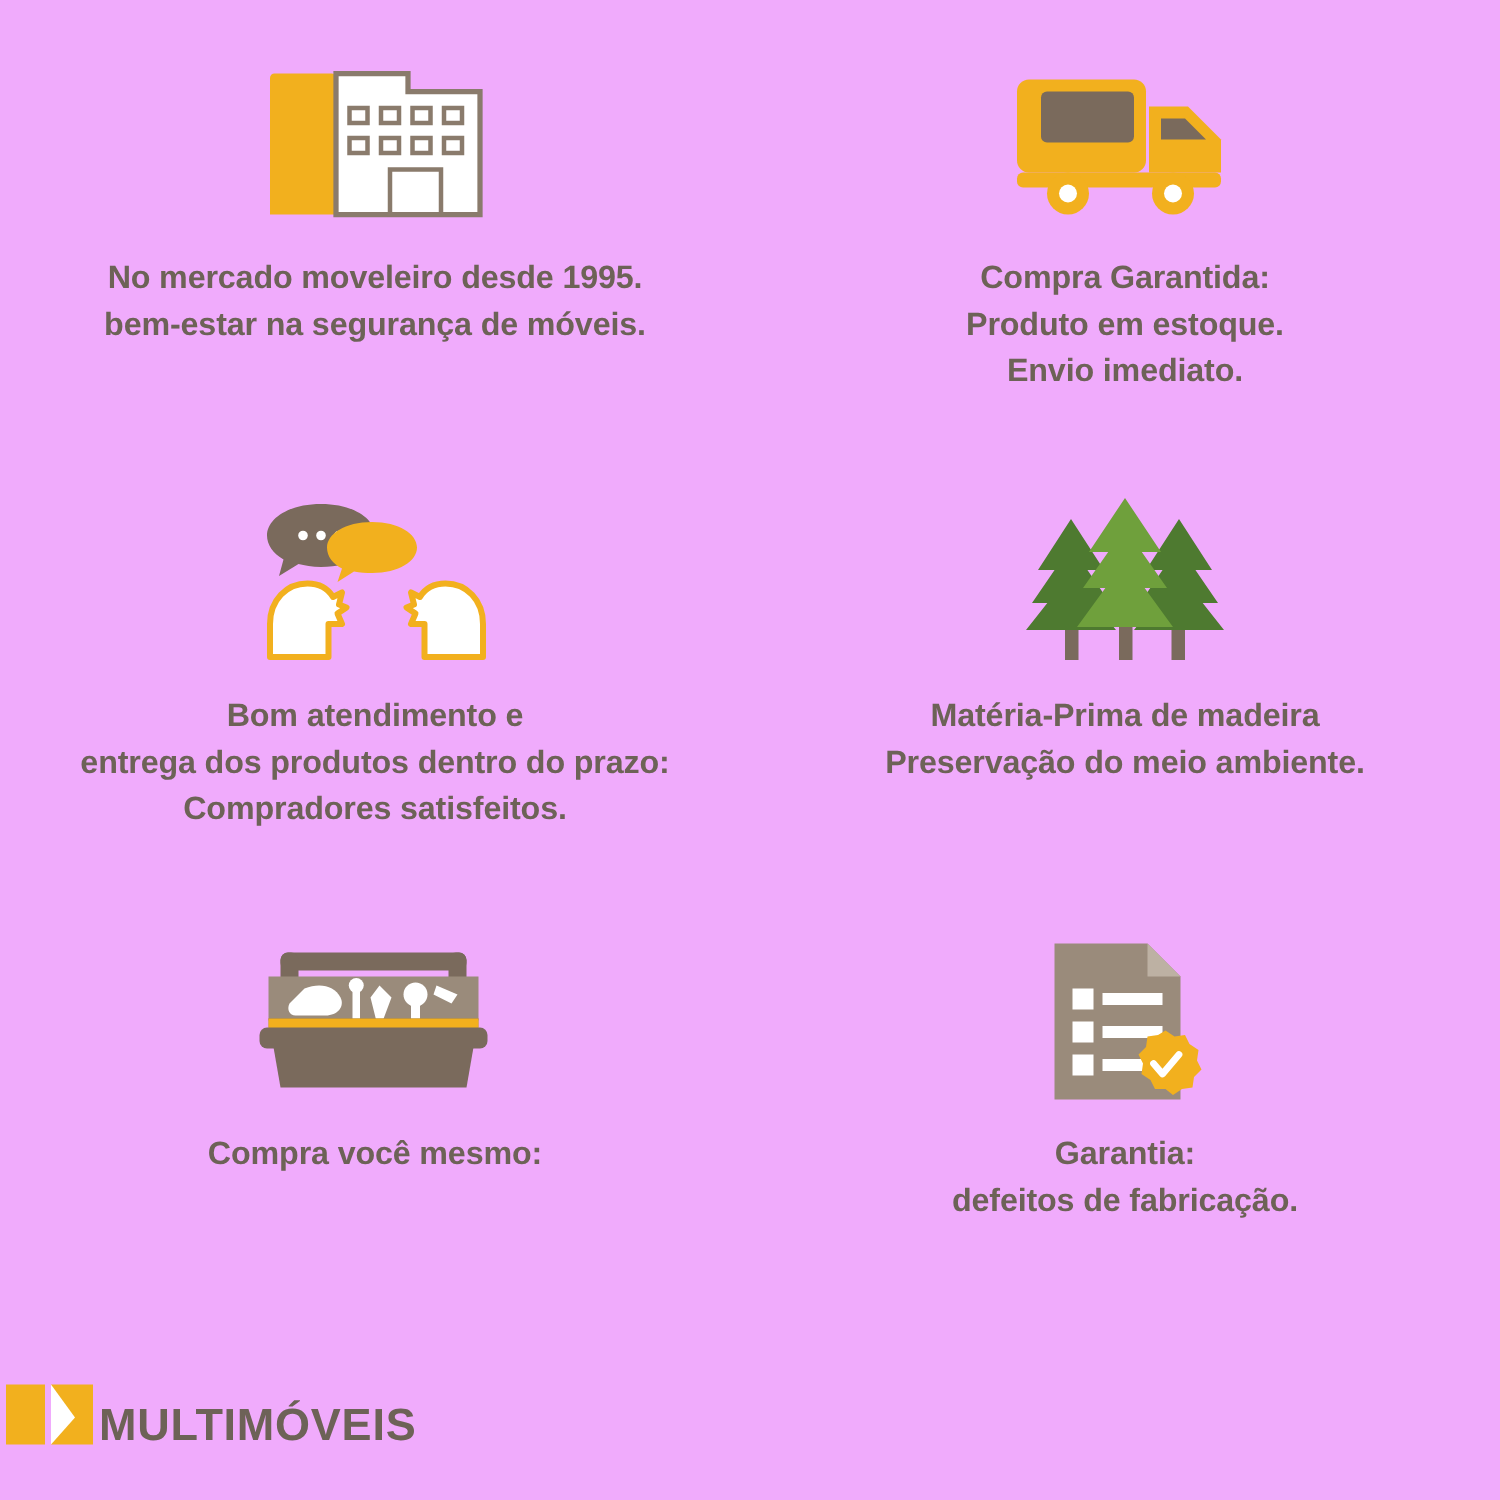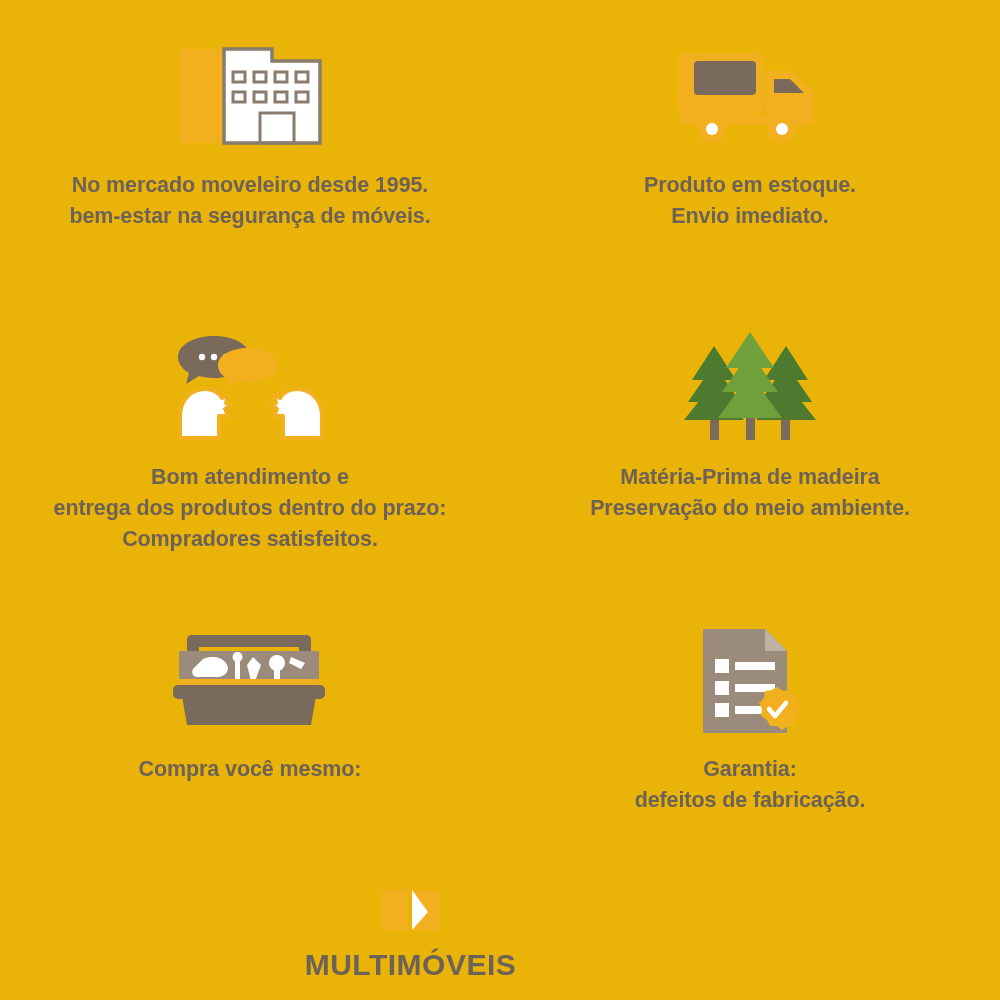--- a/index.html
+++ b/index.html
@@ -6,21 +6,21 @@
   html, body {
     width: 1000px;
     height: 1000px;
     background: #ffffff;
     font-family: "Liberation Sans", sans-serif;
   }
   .page {
     position: relative;
     width: 1000px;
     height: 1000px;
-    background: #eab308;
+    background: #f0abfc;
     overflow: hidden;
   }
   .grid {
     position: absolute;
     left: 0;
     top: 18px;
     width: 1000px;
     display: grid;
     grid-template-columns: 1fr 1fr;
     grid-template-rows: 292px 292px 292px;
@@ -49,21 +49,21 @@
   }
   .caption div { white-space: nowrap; }
 
   
   .brand {
     position: absolute;
     left: 0;
     bottom: 18px;
     width: 821px;
     display: flex;
-    flex-direction: column;
+    flex-direction: row;
     align-items: center;
   }
   .brand-mark { margin-bottom: 10px; }
   .brand-name {
     color: #6d6257;
     font-size: 30px;
     font-weight: bold;
     letter-spacing: 0.5px;
   }
 </style>
@@ -108,20 +108,21 @@
           <path d="M96 30 h26 l22 22 v22 h-48 z" fill="#F2B01E"></path>
           <path d="M104 38 h16 l14 14 h-30 z" fill="#7A6A5C"></path>
           <rect x="8" y="74" width="136" height="10" rx="4" fill="#F2B01E"></rect>
           <circle cx="42" cy="88" r="14" fill="#F2B01E"></circle>
           <circle cx="42" cy="88" r="6" fill="#ffffff"></circle>
           <circle cx="112" cy="88" r="14" fill="#F2B01E"></circle>
           <circle cx="112" cy="88" r="6" fill="#ffffff"></circle>
         </svg>
       </div>
       <div class="caption">
+        <div>Compra Garantida:</div>
         <div>Produto em estoque.</div>
         <div>Envio imediato.</div>
       </div>
     </div>
 
     <div class="cell">
       <div class="icon-wrap">
         <svg width="160" height="120" viewBox="0 0 160 120">
           <path d="M44 8 c22 0 36 10 36 21 c0 11 -14 21 -36 21 c-6 0 -11 -1 -15 -2 l-13 8 l3 -11 c-7 -4 -11 -10 -11 -16 c0 -11 14 -21 36 -21 z" fill="#7A6A5C"></path>
           <circle cx="32" cy="29" r="3.2" fill="#ffffff"></circle>

